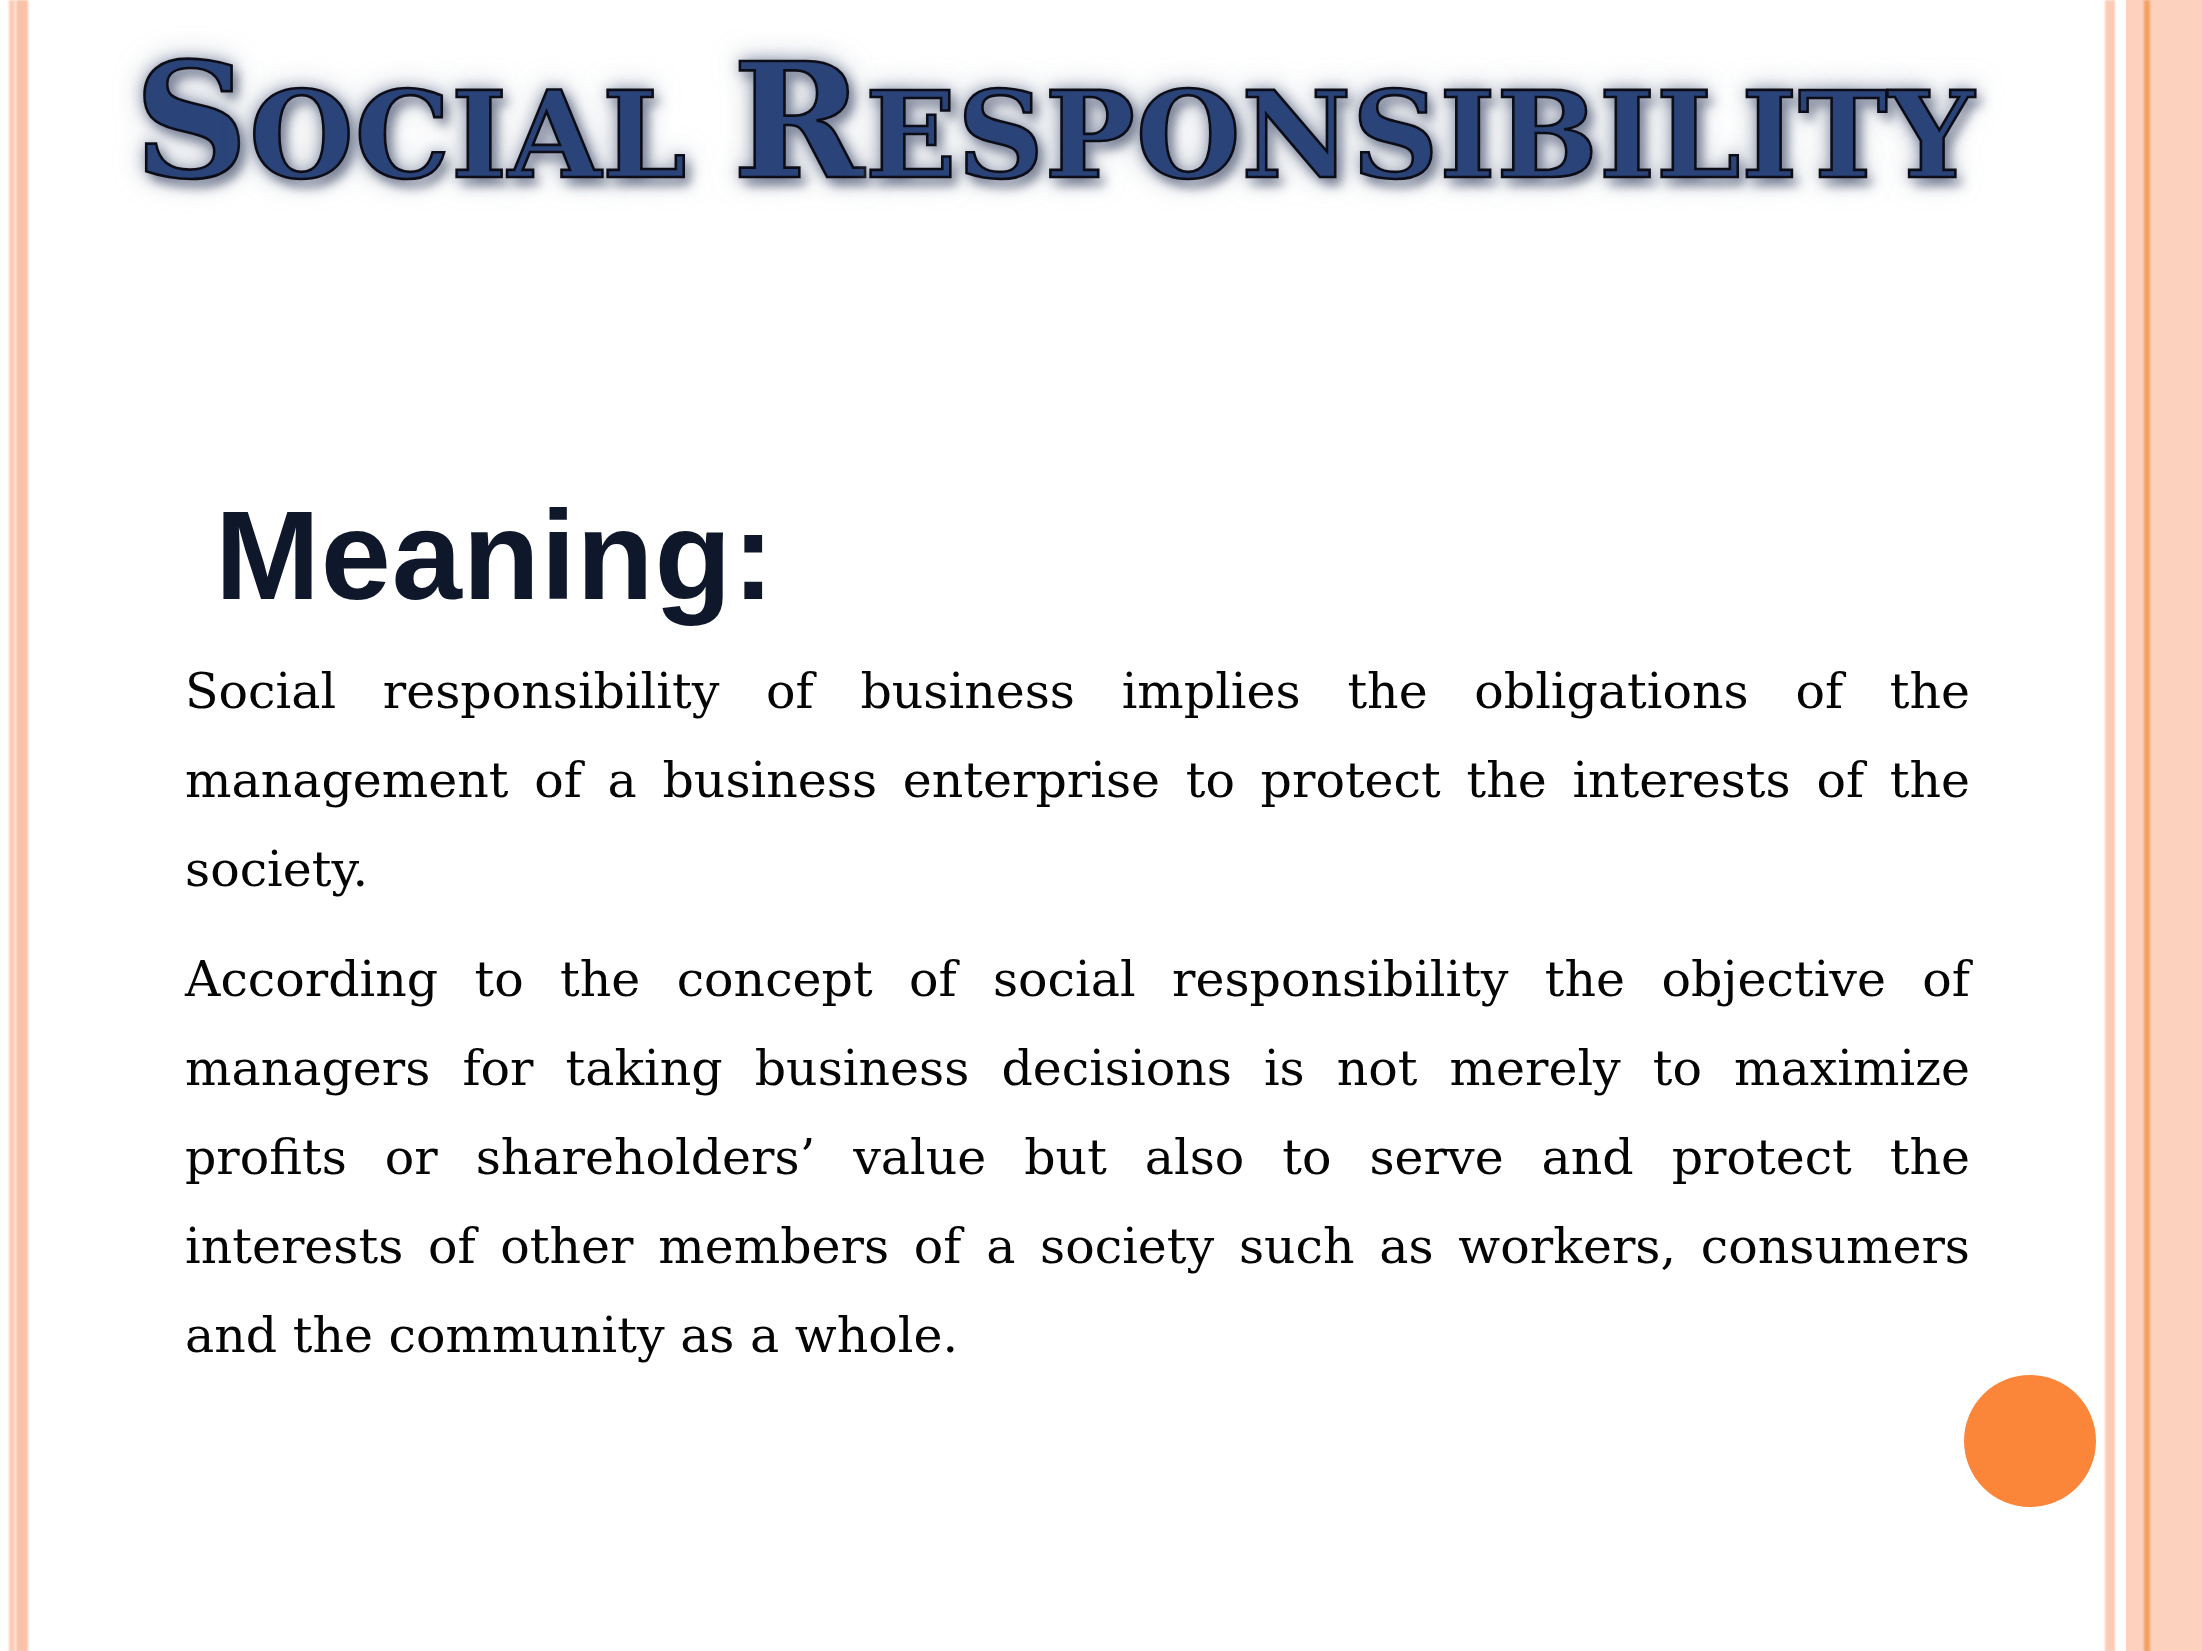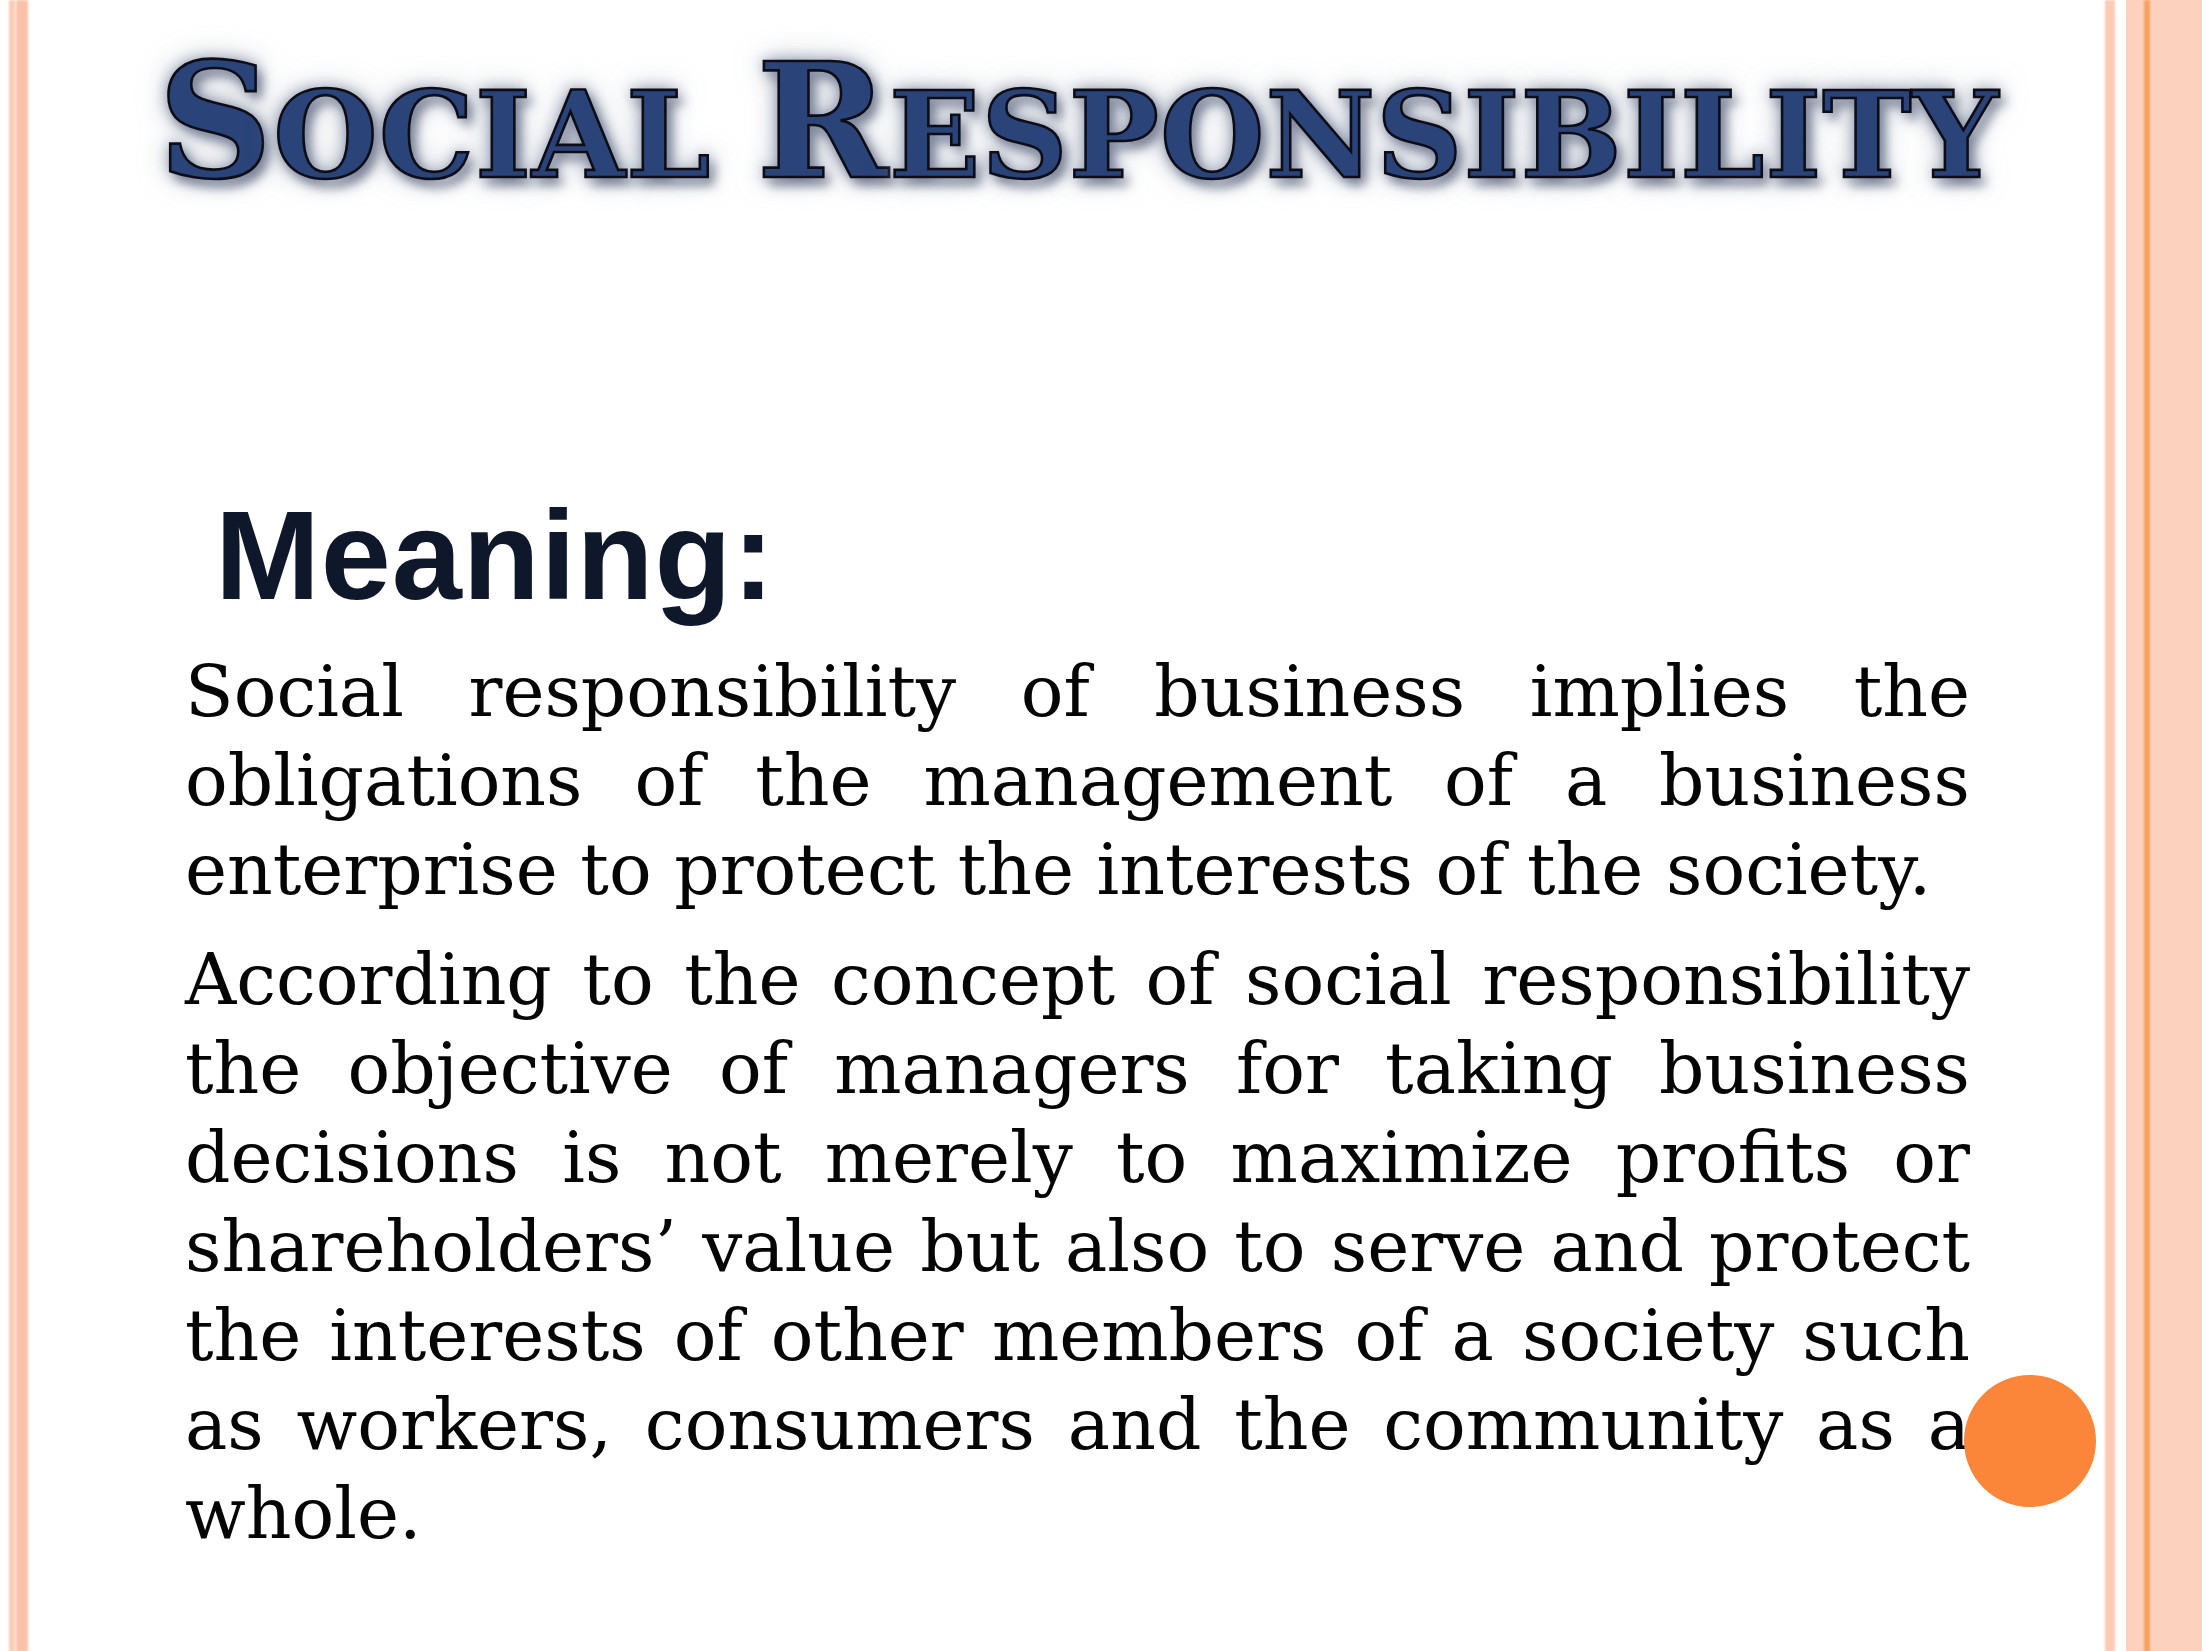--- a/index.html
+++ b/index.html
@@ -16,21 +16,21 @@
   .stripe { position: absolute; top: 0; bottom: 0; }
   .stripe-left-thin  { left: 8.6px;  width: 6px;  background: #fbcbb5; filter: blur(0.9px); }
   .stripe-left-wide  { left: 16.3px;  width: 12px; background: #f9c2a9; filter: blur(0.9px); }
   .stripe-right-thin { left: 2105px; width: 10.3px; background: #fbcbb5; filter: blur(0.9px); }
   .stripe-right-band { left: 2126px; width: 77px; background: #fcd2be; }
   .stripe-right-line { left: 2144px; width: 6px;  background: #f5a061; filter: blur(0.9px); }
 
   
   .title-block {
     position: absolute;
-    left: 40px;
+    left: 16px;
     top: 12px;
     width: 2077px;
     text-align: center;
   }
   .title-line { line-height: 218px; white-space: nowrap; }
   .title-word {
     display: inline-block;
     margin: 0 20.6px;
     font-family: "DejaVu Serif", "Liberation Serif", serif;
     font-weight: 700;
@@ -62,21 +62,21 @@
   
   .body-text {
     position: absolute;
     left: 185px;
     top: 647px;
     width: 1785px;
   }
   .body-text p {
     margin: 0 0 20.6px 0;
     font-family: "DejaVu Serif", "Liberation Serif", serif;
-    font-size: 71px;
+    font-size: 49px;
     line-height: 89px;
     color: #050505;
     text-align: justify;
     text-align-last: left;
   }
 
   
   .orange-circle {
     position: absolute;
     left: 1964px;

